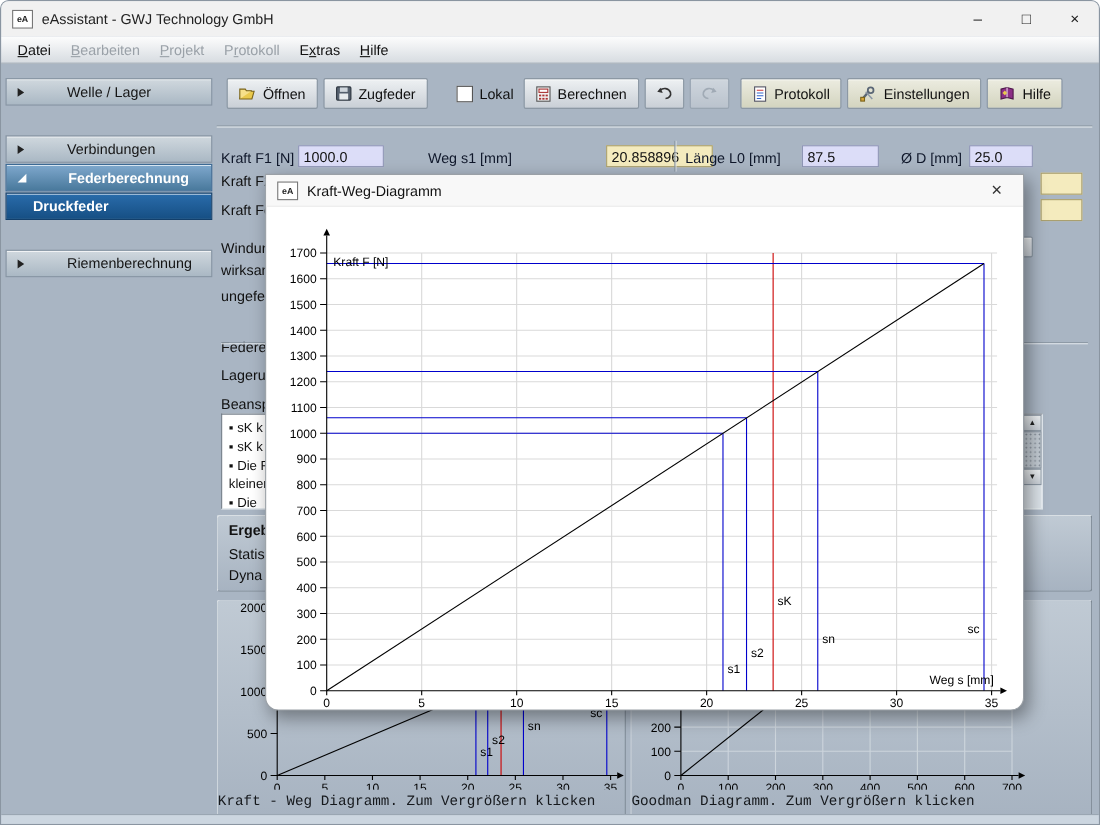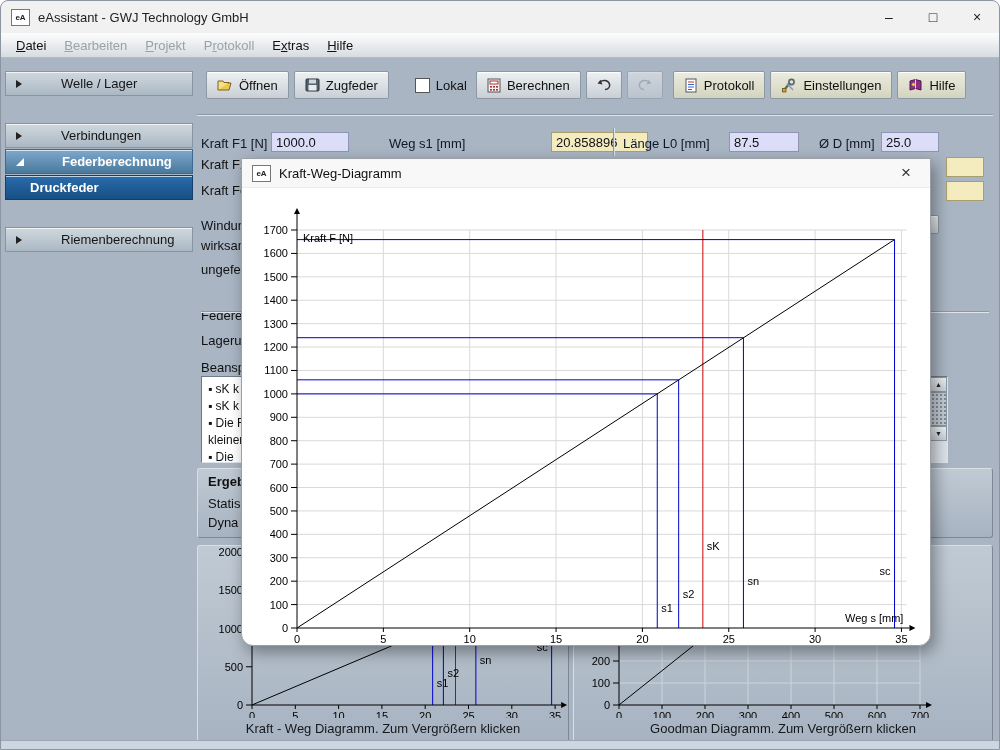--- a/index.html
+++ b/index.html
@@ -55,21 +55,21 @@
           font-size:12px;color:#111;padding:4px 6px;line-height:17px;overflow:hidden;}
   .scrollbar{position:absolute;right:0;top:0;width:17px;height:85px;background:#dbe2e8;border-left:1px solid #aab4bd;}
   .sb-btn{height:15px;background:linear-gradient(#eef1f3,#c9cfd6);border:1px solid #8c98a4;box-sizing:border-box;
           display:flex;align-items:center;justify-content:center;font-size:7px;color:#222;}
   .sb-thumb{height:34px;border:1px solid #8c98a4;box-sizing:border-box;
             background-color:#c3cbd3;background-image:radial-gradient(#828c96 26%,transparent 30%);background-size:4px 4px;}
   .panel{position:absolute;background:linear-gradient(#c0cad4,#a7b3c1);border:1px solid;z-index:1;
          border-color:#d9dfe4 #7c8893 #7c8893 #d9dfe4;border-radius:3px;box-sizing:border-box;}
   .results-title{position:absolute;left:10px;top:5px;font-size:13px;font-weight:bold;color:#111;}
   .results-line{position:absolute;left:10px;font-size:13px;color:#111;white-space:nowrap;}
-  .caption{position:absolute;left:0;right:0;bottom:6px;text-align:center;font-size:13px;color:#15181c;}
+  .caption{position:absolute;left:0;right:0;bottom:6px;text-align:left;font-size:13px;color:#15181c;font-family:Liberation Mono, monospace;}
   .chip{position:absolute;z-index:1;box-sizing:border-box;}
   
   .dialog{position:absolute;left:240px;top:157px;width:690px;height:488px;background:#fff;z-index:10;
           border:1px solid #9aa0a6;border-radius:0 0 12px 12px;box-shadow:4px 6px 16px rgba(0,0,0,.38);
           box-sizing:border-box;overflow:hidden;}
   .dlg-title{height:28px;display:flex;align-items:center;padding:0 10px;background:#f8f8f8;border-bottom:1px solid #ececec;}
   .dlg-title .app-icon{margin-left:0;}
   .dlg-text{font-size:13px;color:#111;}
   .dlg-close{margin-left:auto;font-size:17px;color:#333;width:28px;text-align:center;}
   svg text{font-family:"Liberation Sans",sans-serif;}

